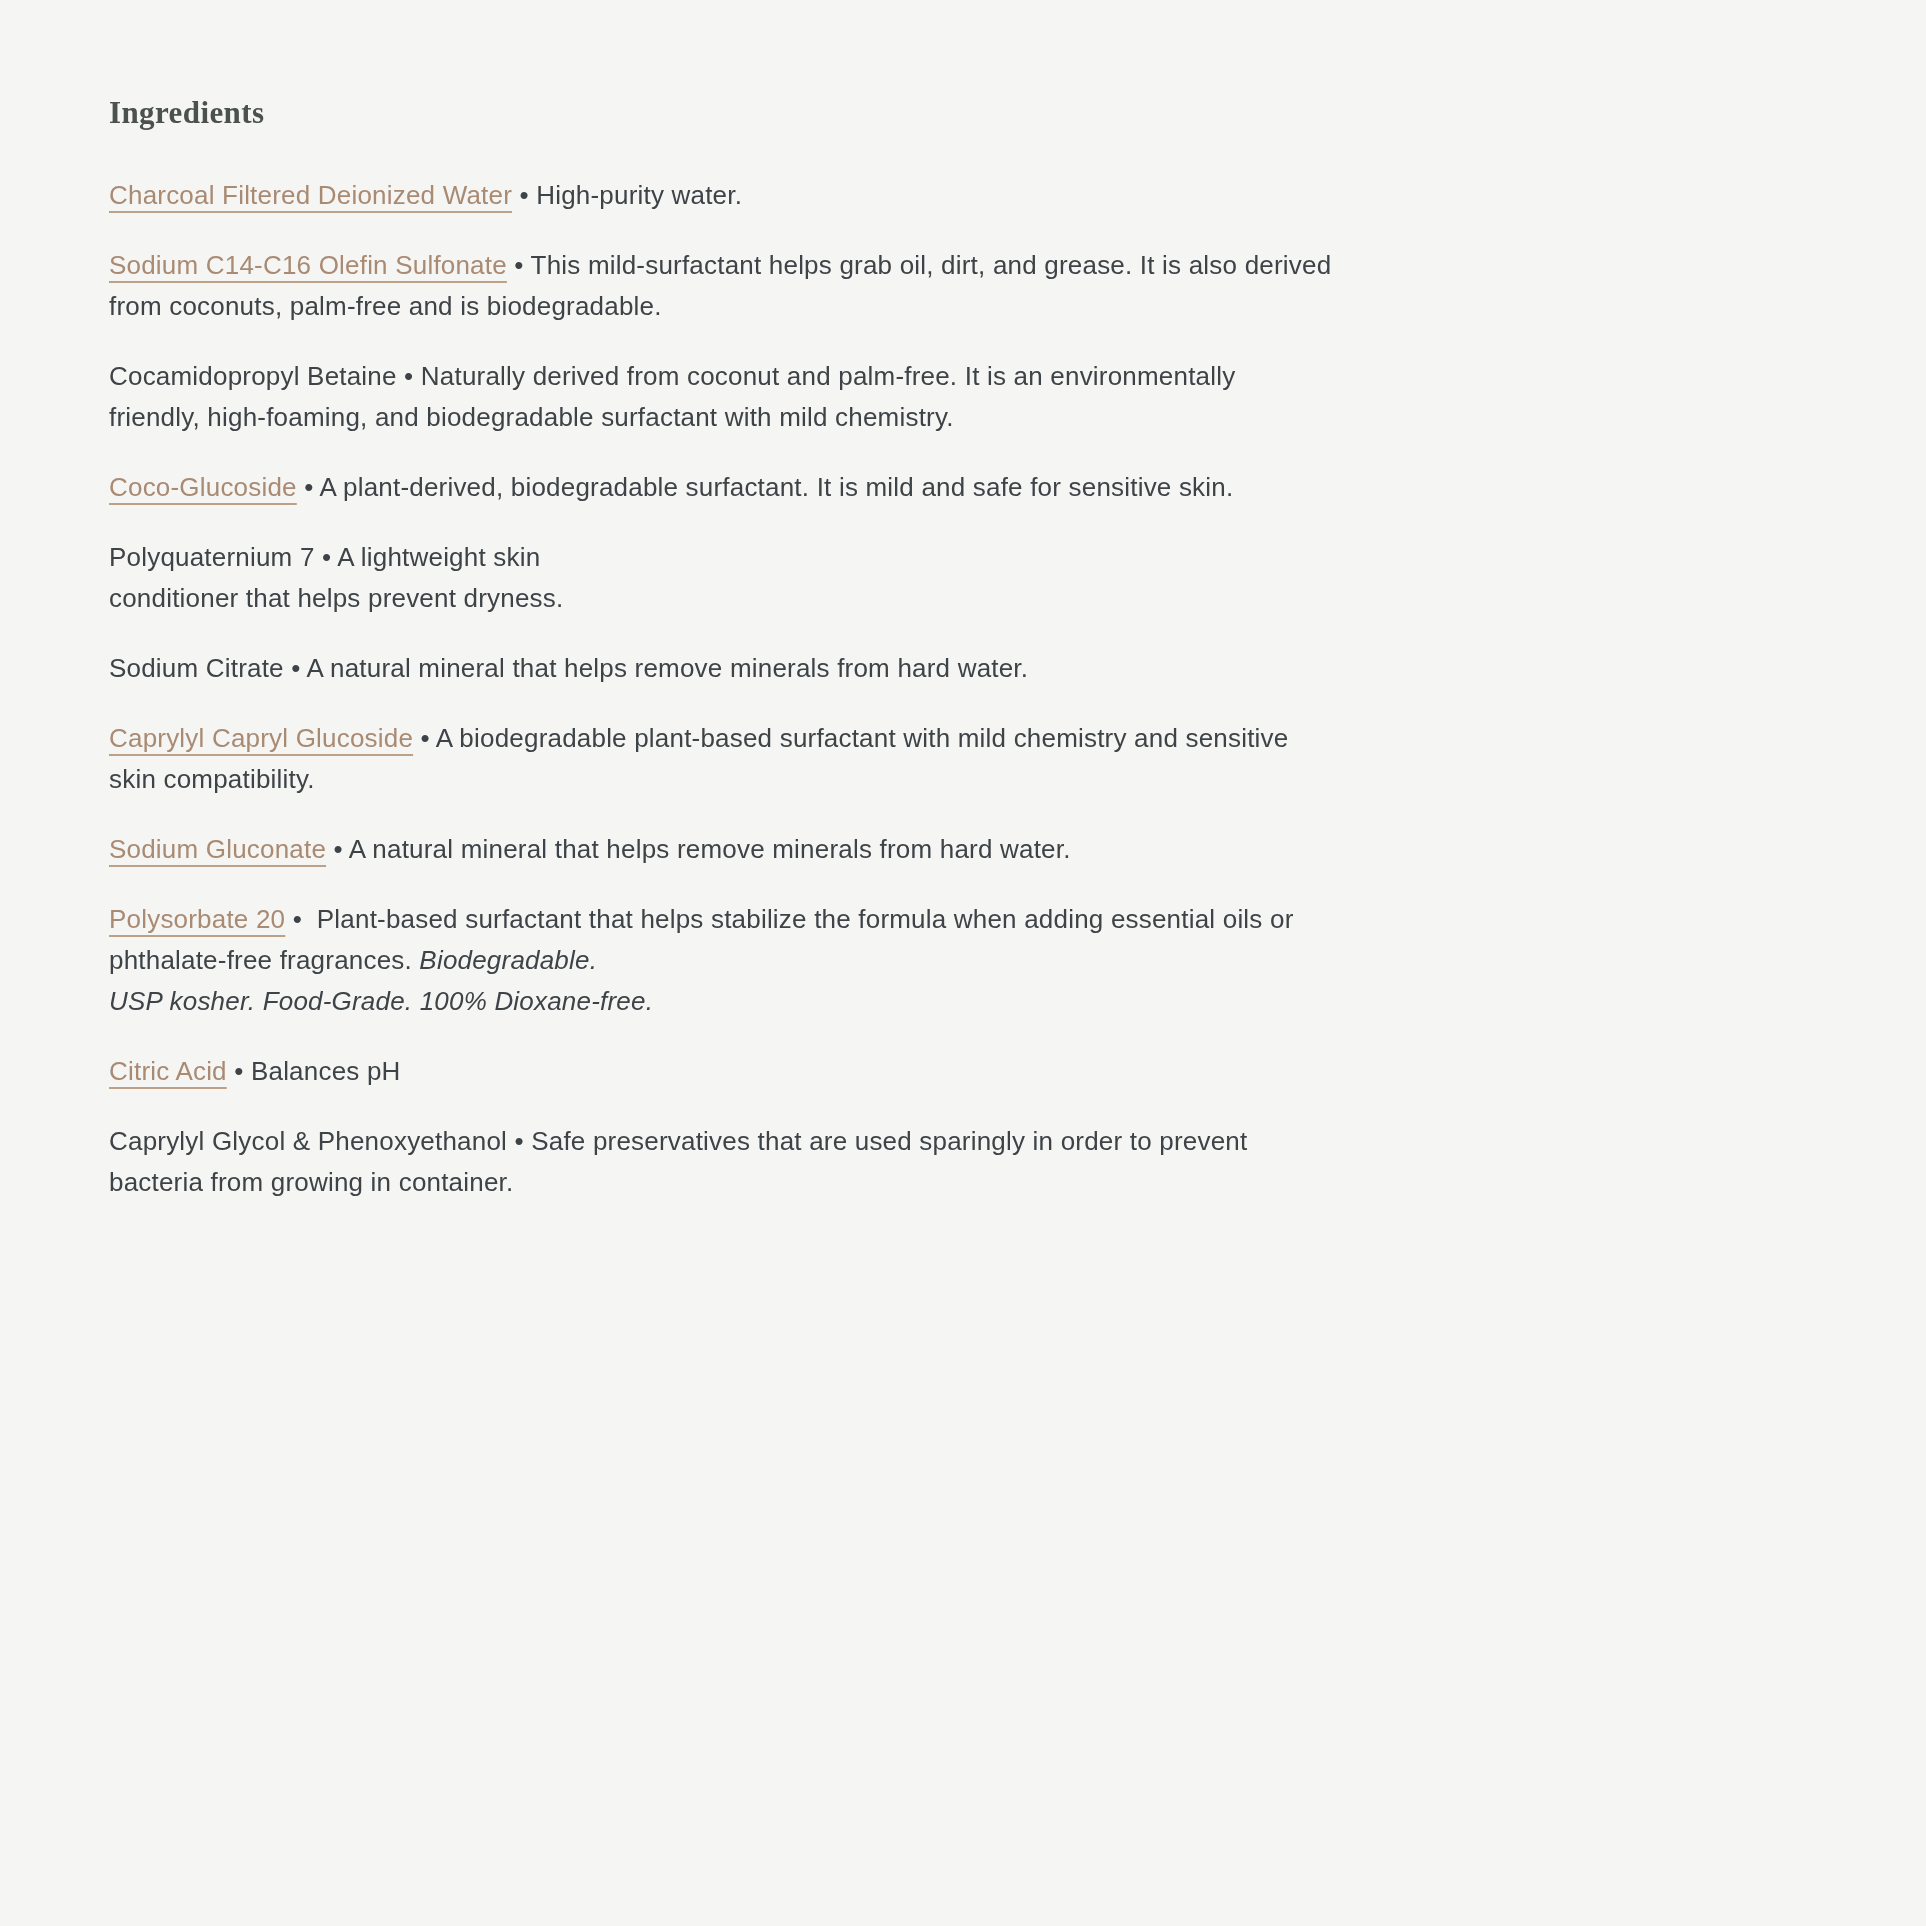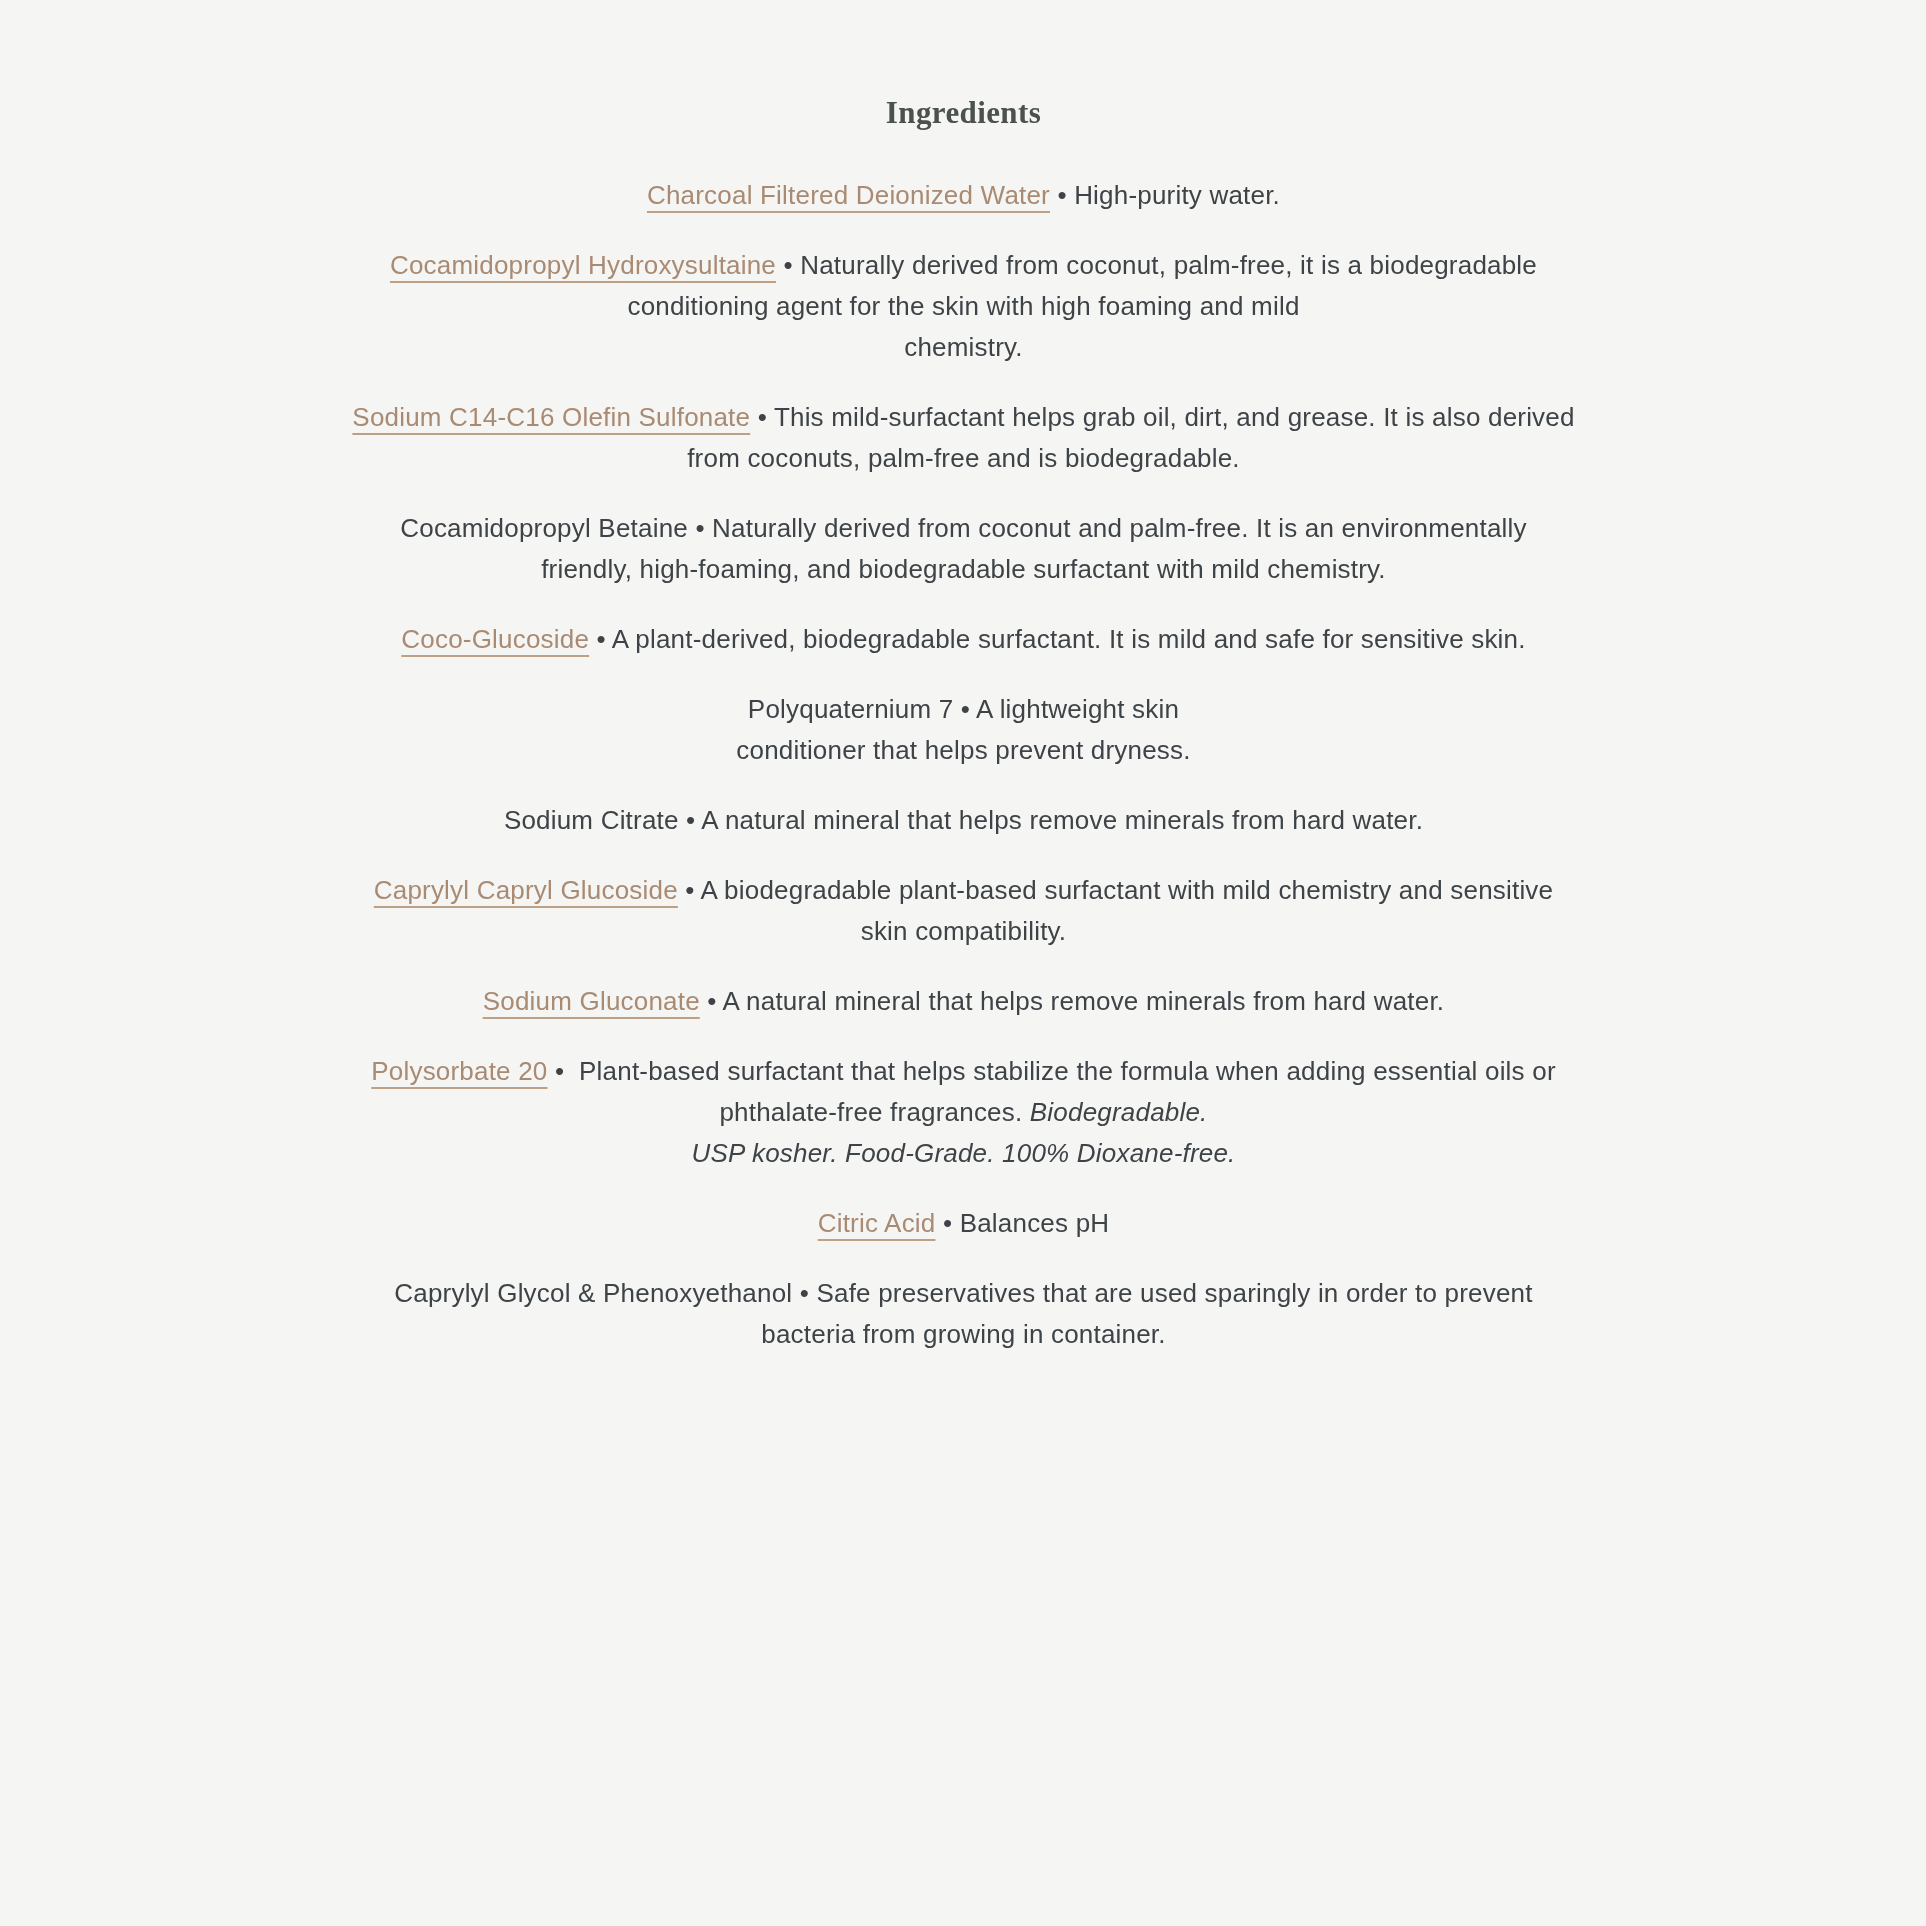--- a/index.html
+++ b/index.html
@@ -12,21 +12,20 @@
   *{box-sizing:border-box;}
   html,body{margin:0;padding:0;}
   body{
     width:1927px;
     min-height:1927px;
     background:var(--bg);
     font-family:"Liberation Sans", sans-serif;
   }
   .page{
     padding:95px 109px 0 109px;
-    text-align:center;
   }
   .section-title{
     font-family:"Liberation Serif", serif;
     font-weight:700;
     font-size:31px;
     line-height:1.15;
     letter-spacing:0.4px;
     color:var(--heading);
     margin:0 0 44px 0;
   }
@@ -55,23 +54,20 @@
   .seg{color:var(--body);}
   .seg.italic{font-style:italic;}
 </style>
 </head>
 <body>
 
 <div class="page">
   <h2 class="section-title">Ingredients</h2>
   <div class="ingredient-list" id="ingredient-list">
       <p class="ingredient"><a class="ing-link" href="#">Charcoal Filtered Deionized Water</a><span class="seg"> • High-purity water.</span></p>
-      <p class="ingredient"><a class="ing-link" href="#">Cocamidopropyl Hydroxysultaine</a><span class="seg"> • Naturally derived from coconut, palm-free, it is a biodegradable
-conditioning agent for the skin with high foaming and mild
-chemistry.</span></p>
       <p class="ingredient"><a class="ing-link" href="#">Sodium C14-C16 Olefin Sulfonate</a><span class="seg"> • This mild-surfactant helps grab oil, dirt, and grease. It is also derived
 from coconuts, palm-free and is biodegradable.</span></p>
       <p class="ingredient"><span class="ing-name">Cocamidopropyl Betaine</span><span class="seg"> • Naturally derived from coconut and palm-free. It is an environmentally
 friendly, high-foaming, and biodegradable surfactant with mild chemistry.</span></p>
       <p class="ingredient"><a class="ing-link" href="#">Coco-Glucoside</a><span class="seg"> • A plant-derived, biodegradable surfactant. It is mild and safe for sensitive skin.</span></p>
       <p class="ingredient"><span class="ing-name">Polyquaternium 7</span><span class="seg"> • A lightweight skin
 conditioner that helps prevent dryness.</span></p>
       <p class="ingredient"><span class="ing-name">Sodium Citrate</span><span class="seg"> • A natural mineral that helps remove minerals from hard water.</span></p>
       <p class="ingredient"><a class="ing-link" href="#">Caprylyl Capryl Glucoside</a><span class="seg"> • A biodegradable plant-based surfactant with mild chemistry and sensitive
 skin compatibility.</span></p>

